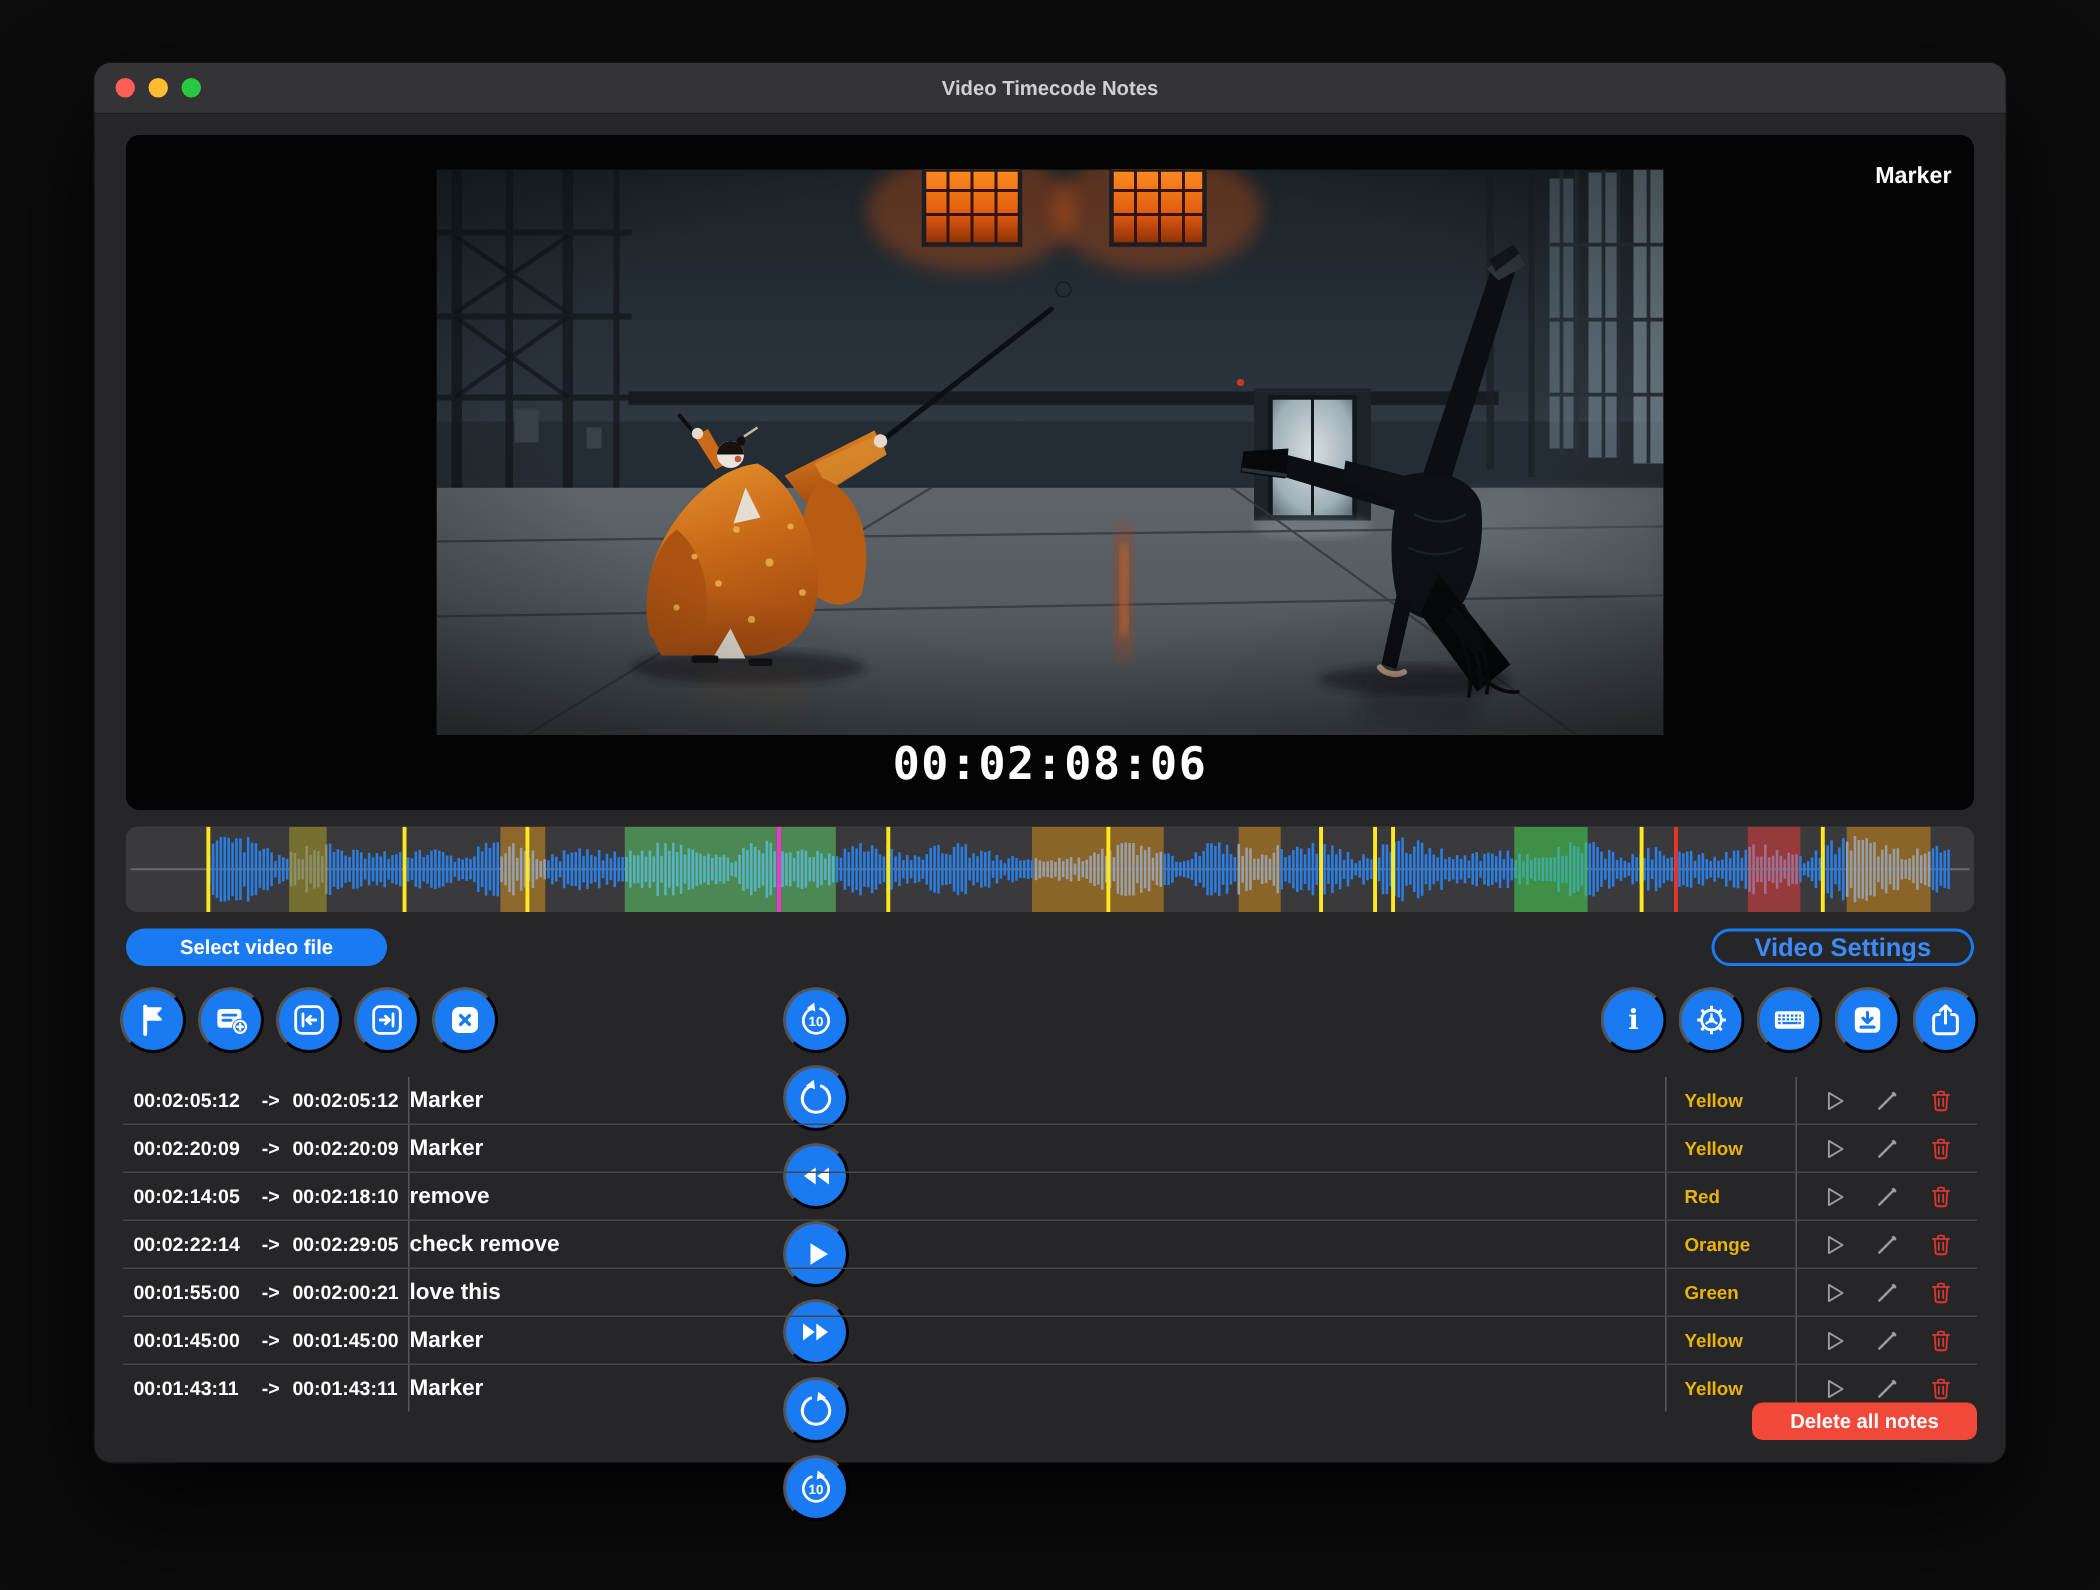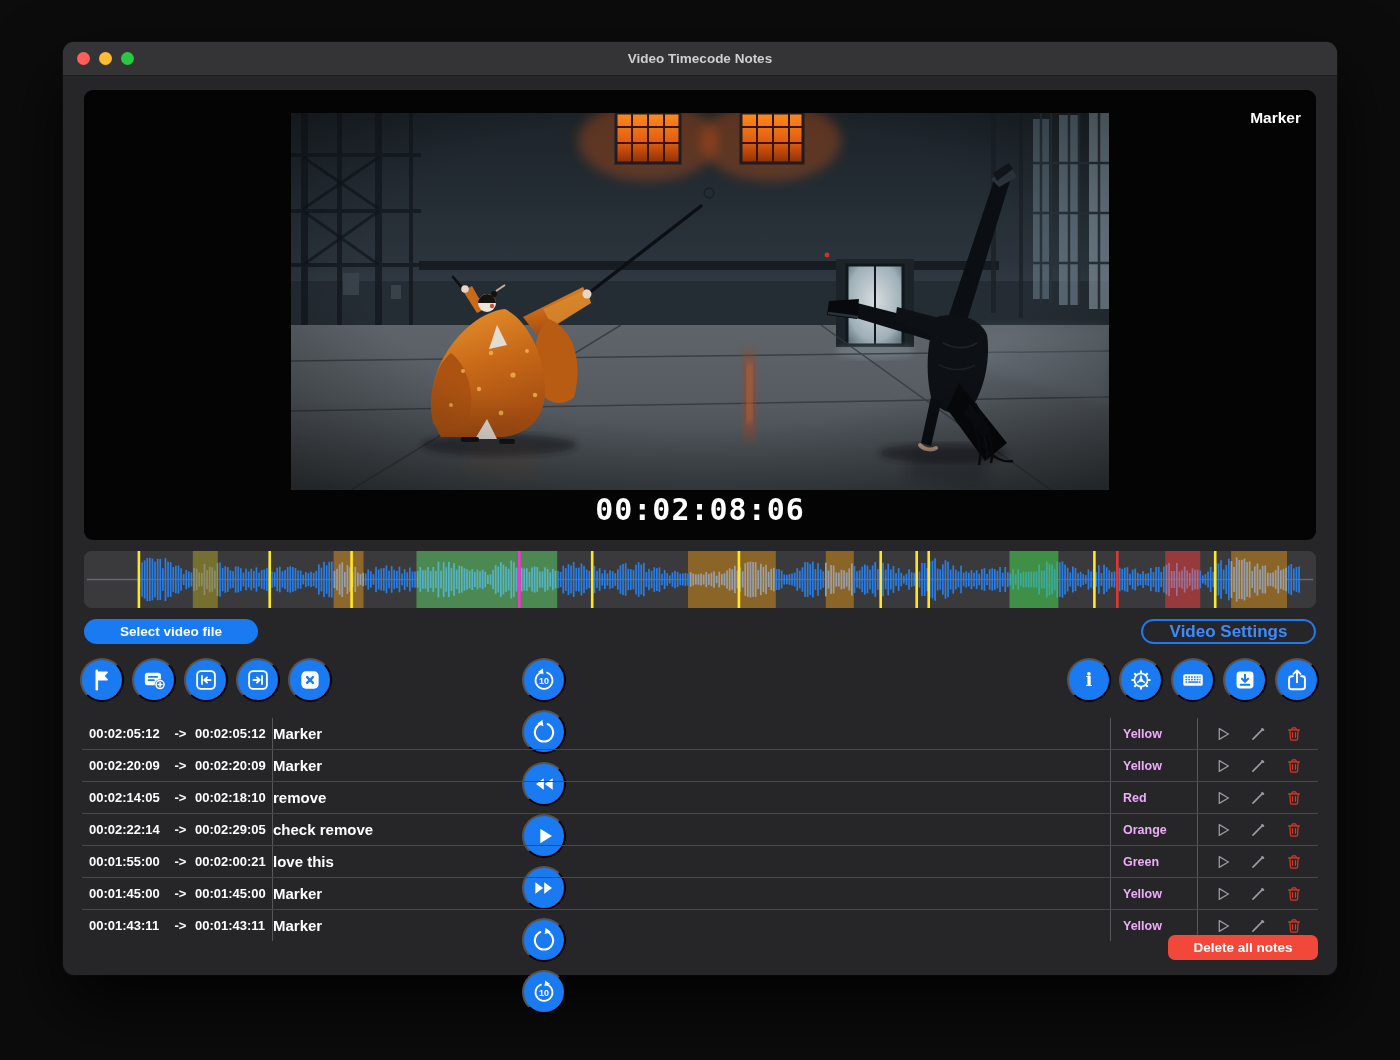--- a/index.html
+++ b/index.html
@@ -53,21 +53,21 @@
   .cbtn svg{width:26px;height:26px;}
 
   .notes{position:absolute;left:19px;top:676px;width:1236px;}
   .note-row{display:flex;align-items:stretch;height:31px;border-bottom:1px solid #48484a;}
   .note-row:last-child{border-bottom:none;}
   .nr-time{width:190px;display:flex;align-items:center;padding-left:7px;box-sizing:border-box;color:#fff;font-size:13px;font-weight:bold;}
   .nr-start{width:80px;}
   .nr-arrow{width:30px;text-align:center;}
   .nr-end{width:80px;}
   .nr-label{flex:1;border-left:1px solid #57575b;display:flex;align-items:center;padding-left:0;color:#fff;font-weight:bold;font-size:15px;}
-  .nr-color{width:87px;border-left:1px solid #57575b;display:flex;align-items:center;padding-left:12px;box-sizing:border-box;color:#f0abfc;font-size:12.5px;font-weight:bold;margin-left:14px;}
+  .nr-color{width:87px;border-left:1px solid #57575b;display:flex;align-items:center;padding-left:12px;box-sizing:border-box;color:#eab308;font-size:12.5px;font-weight:bold;margin-left:14px;}
   .nr-actions{width:121px;border-left:1px solid #57575b;display:flex;align-items:center;justify-content:space-evenly;box-sizing:border-box;}
   .nr-btn{background:transparent;border:none;padding:0;width:22px;height:22px;display:flex;align-items:center;justify-content:center;cursor:pointer;}
   .nr-btn svg{width:18px;height:18px;}
 
   .delete-all{
     position:absolute;right:19px;top:893px;width:150px;height:25px;border-radius:7px;
     background:var(--danger);color:#fff;font-weight:bold;font-size:13.5px;
   }
 </style>
 </head>

